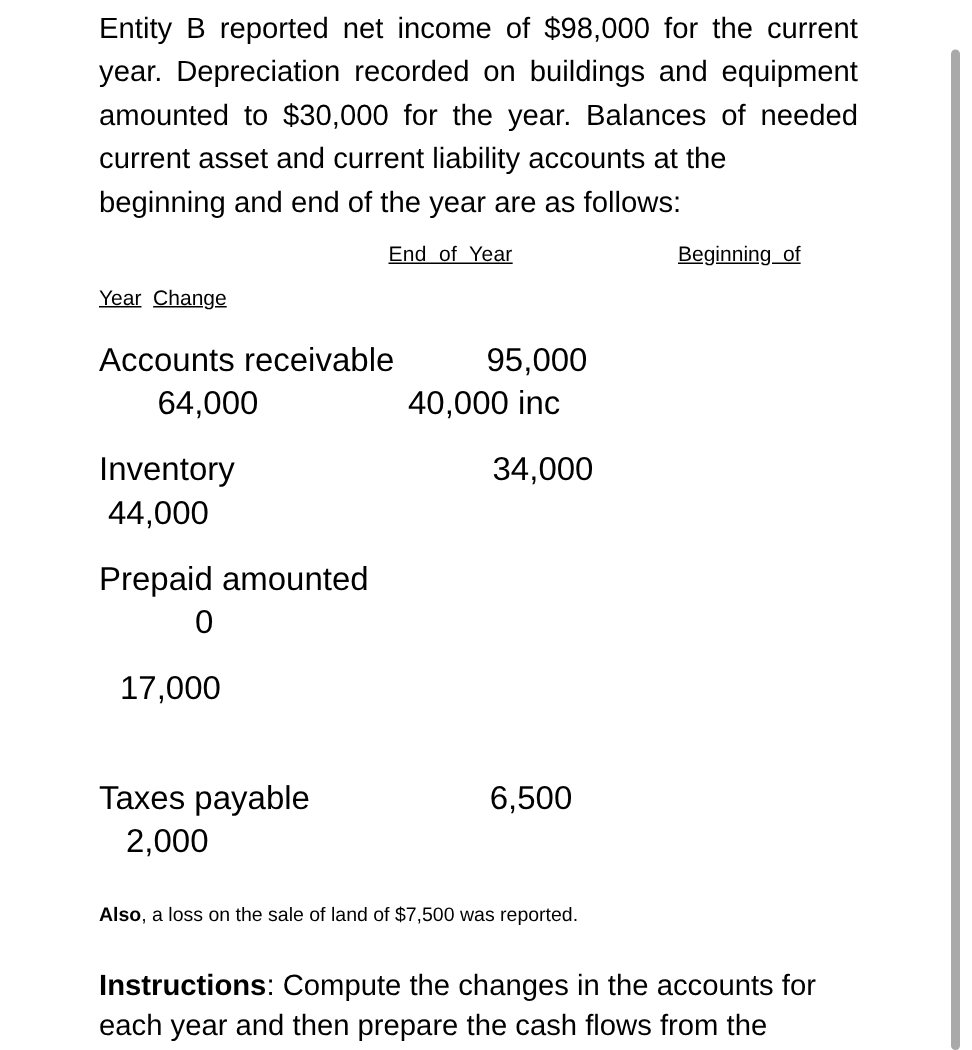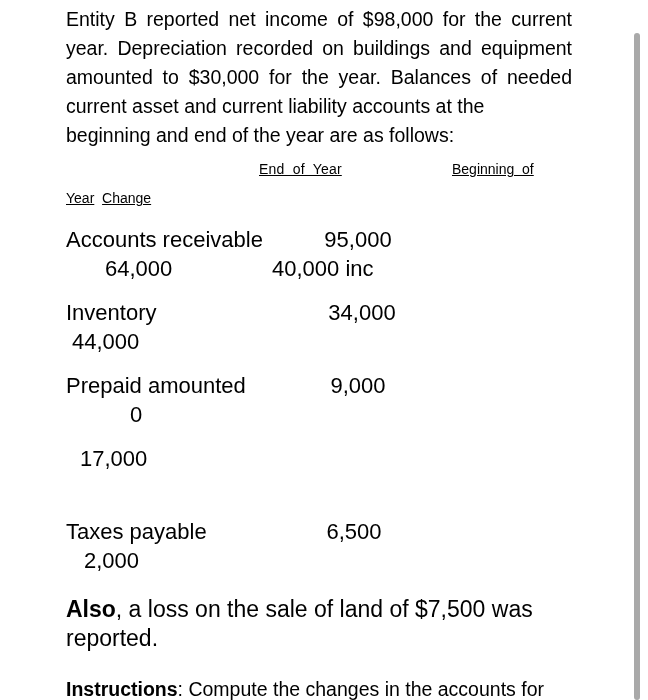--- a/index.html
+++ b/index.html
@@ -105,21 +105,21 @@
   .r-boy {
     position: absolute;
     top: 0;
   }
   .r-chg {
     position: absolute;
     top: 0;
   }
   .also {
     margin-top: 20px;
-    font-size: 23px;
+    font-size: 13px;
     line-height: 29px;
   }
   .also b { font-weight: bold; }
   .instructions {
     margin-top: 20px;
     font-size: 19.5px;
     line-height: 27px;
   }
   .instructions b { font-weight: bold; }
   .scrollbar-track {
@@ -178,21 +178,20 @@
         </div>
         <div class="row-line2">
           <span class="r-boy" style="left:6px;">44,000</span>
           <span class="r-chg" style="left:206px;"></span>
         </div>
       </div>
 
       <div class="row">
         <div class="row-line1">
           <span class="r-label">Prepaid amounted</span>
-          <span class="r-eoy" style="left:232px;">9,000</span>
         </div>
         <div class="row-line2">
           <span class="r-boy" style="left:64px;">0</span>
           <span class="r-chg" style="left:206px;"></span>
         </div>
       </div>
 
       <div class="row">
         <div class="row-line2">
           <span class="r-boy" style="left:14px;">17,000</span>

